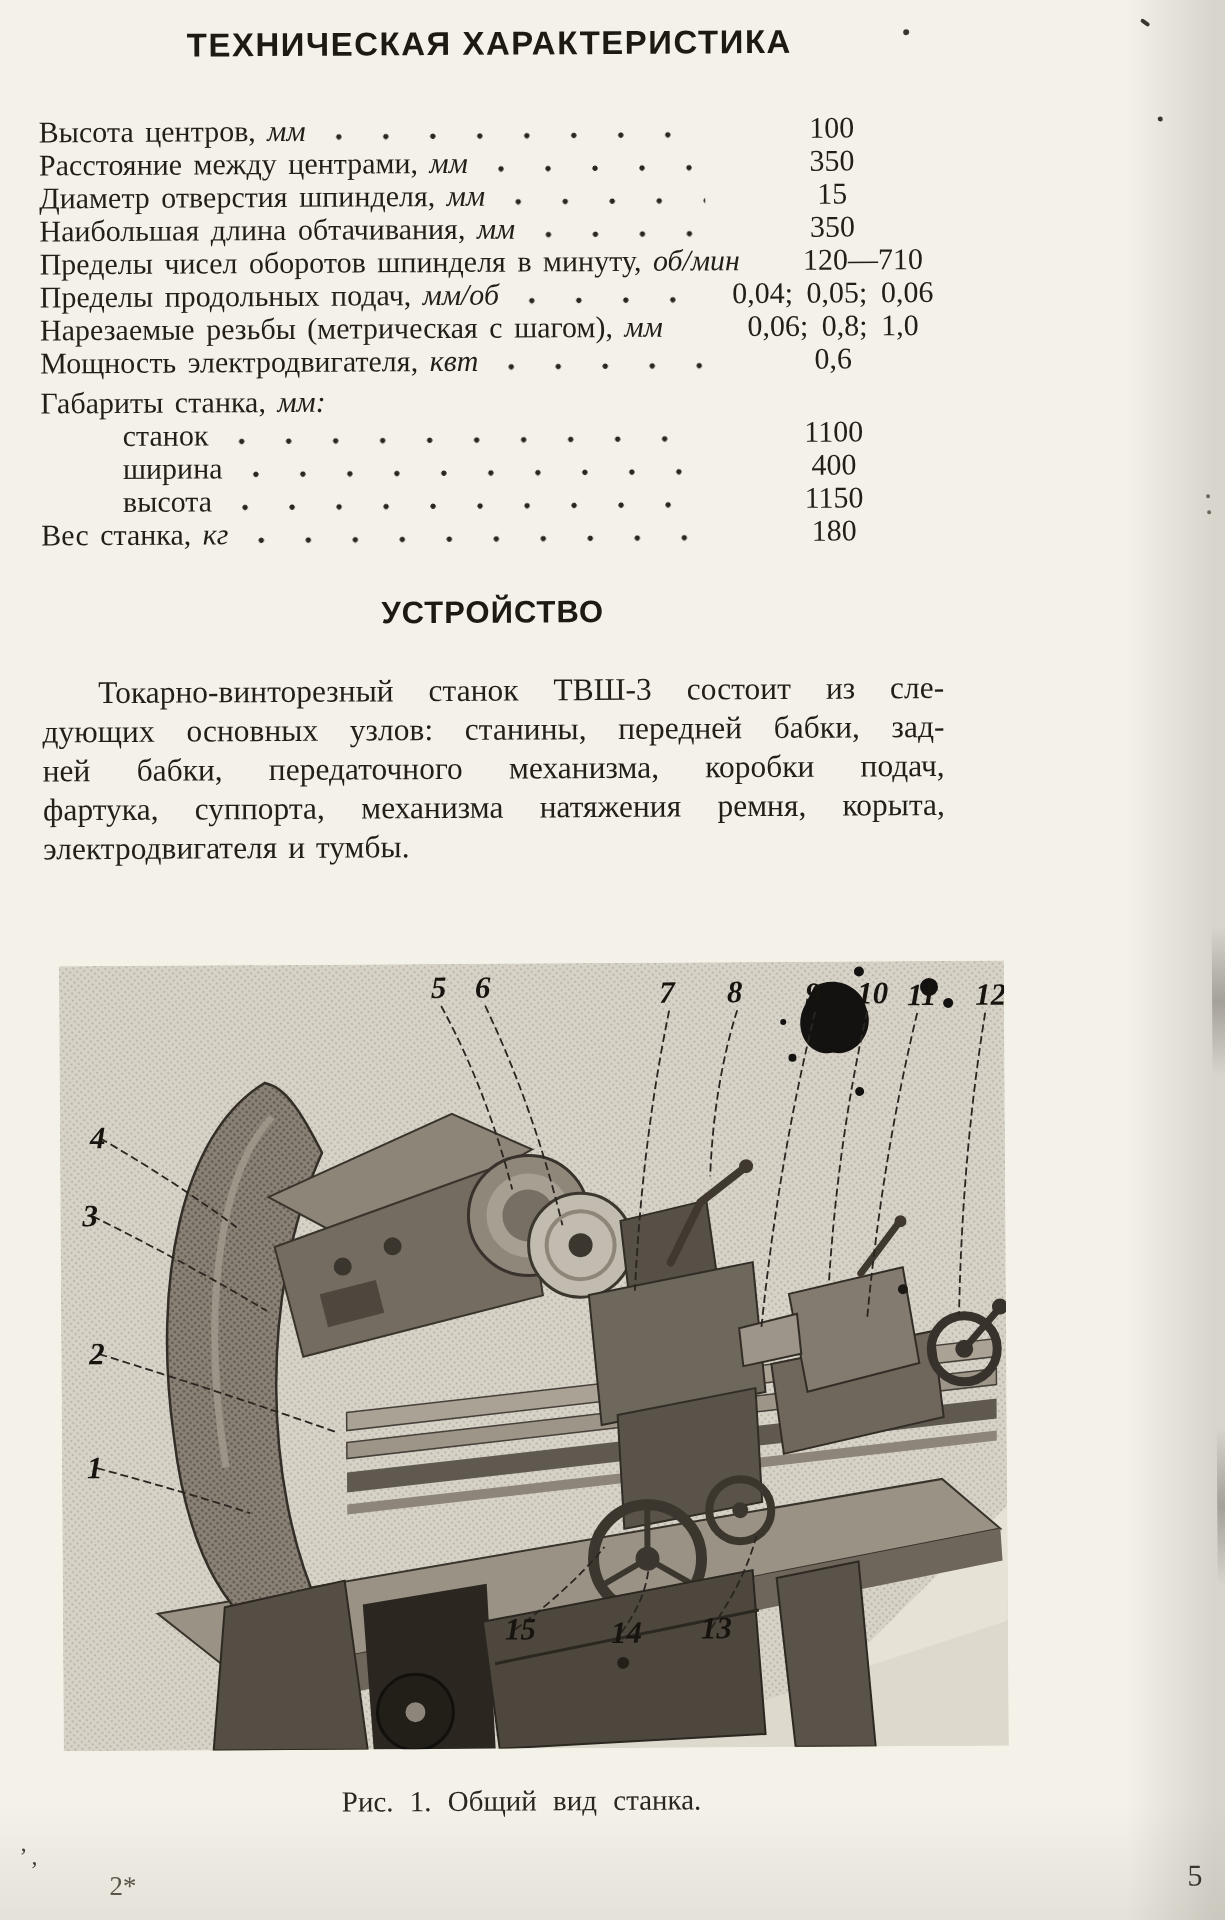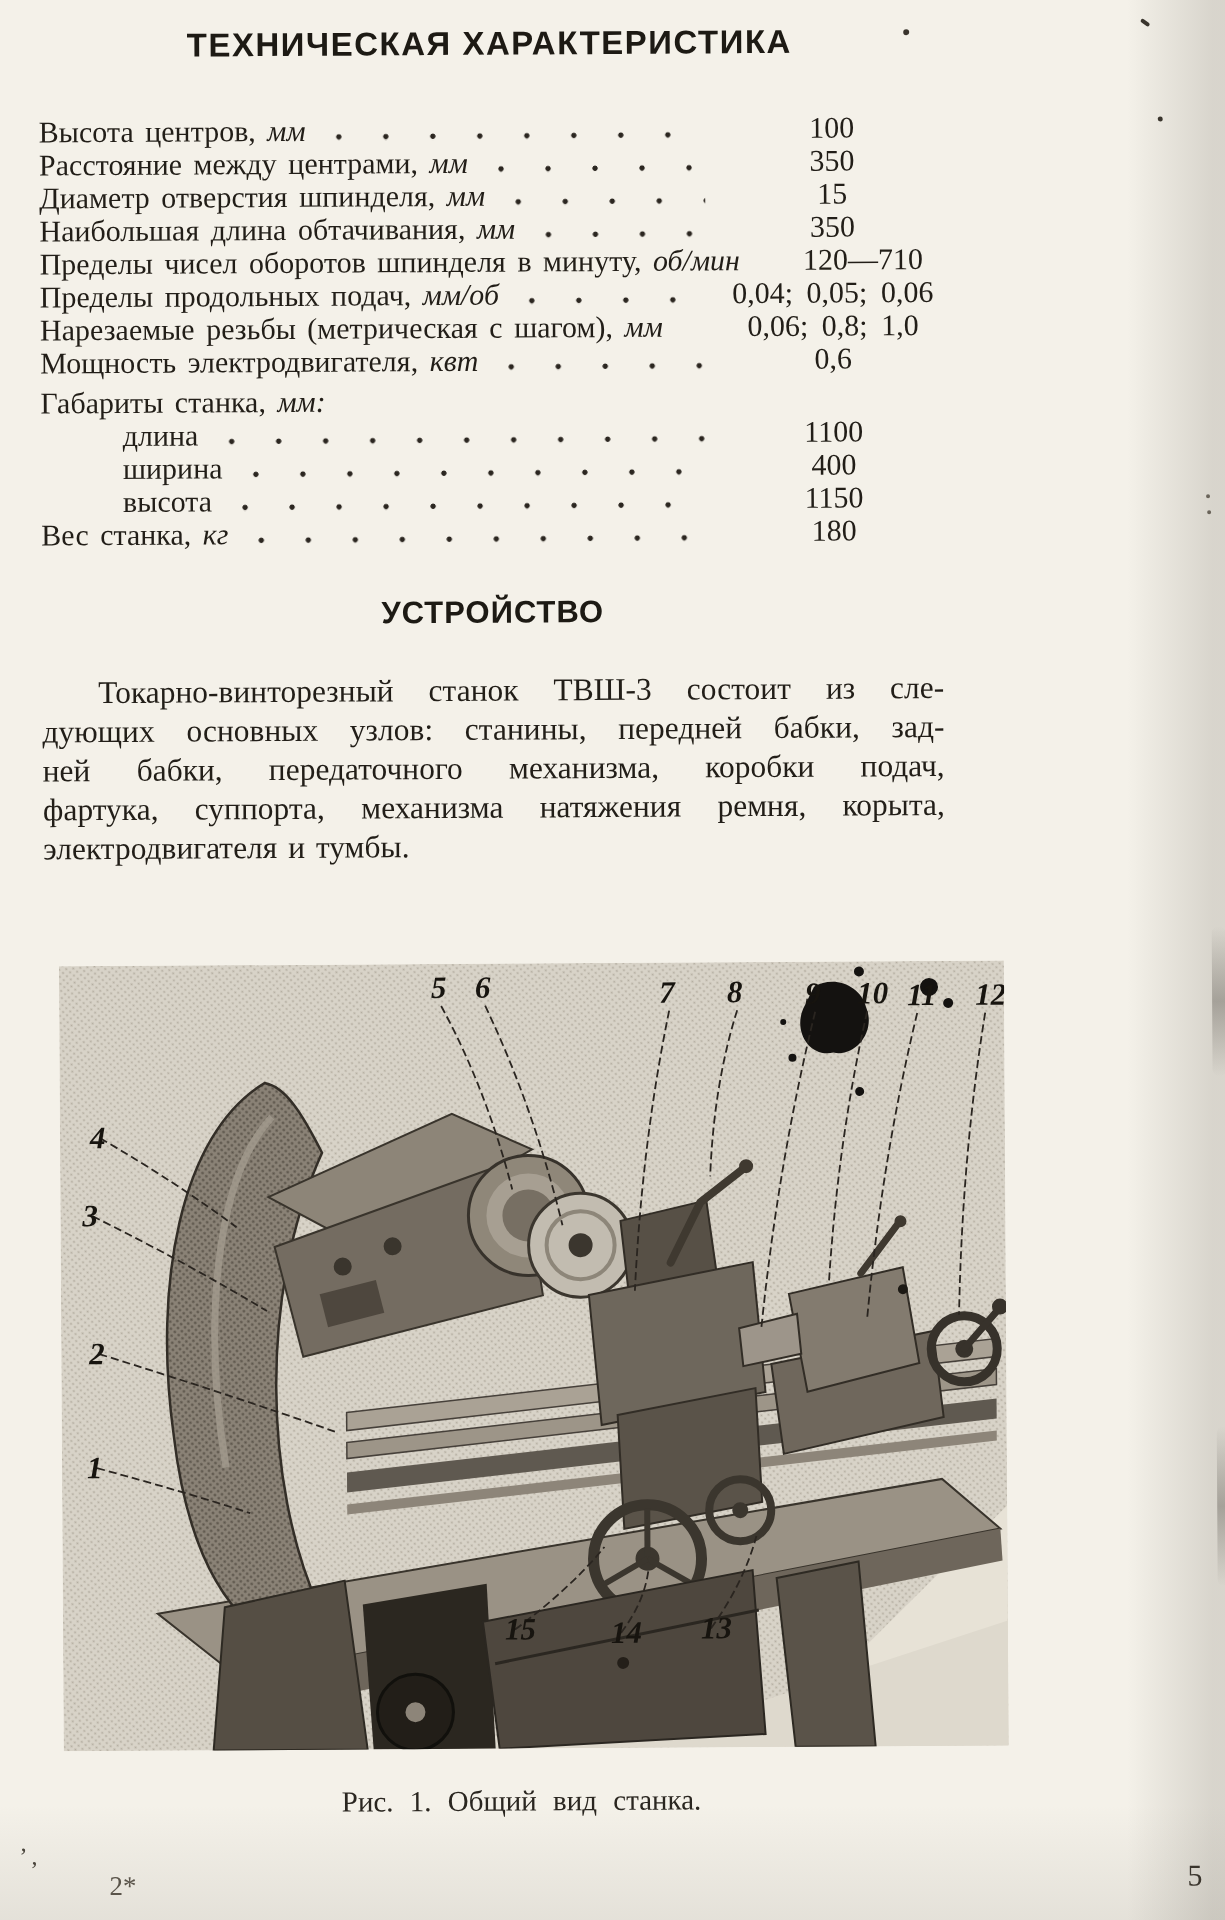--- a/index.html
+++ b/index.html
@@ -102,21 +102,21 @@
           <span class="label">Мощность электродвигателя, <i>квт</i></span>
           <span class="dots"></span>
           <span class="value">0,6</span>
         </div>
         <div class="spec-row gap">
           <span class="label">Габариты станка, <i>мм:</i></span>
           <span class="nodots"></span>
           <span class="value"></span>
         </div>
         <div class="spec-row indent">
-          <span class="label">длина</span>
+          <span class="label">станок</span>
           <span class="dots"></span>
           <span class="value">1100</span>
         </div>
         <div class="spec-row indent">
           <span class="label">ширина</span>
           <span class="dots"></span>
           <span class="value">400</span>
         </div>
         <div class="spec-row indent">
           <span class="label">высота</span>

